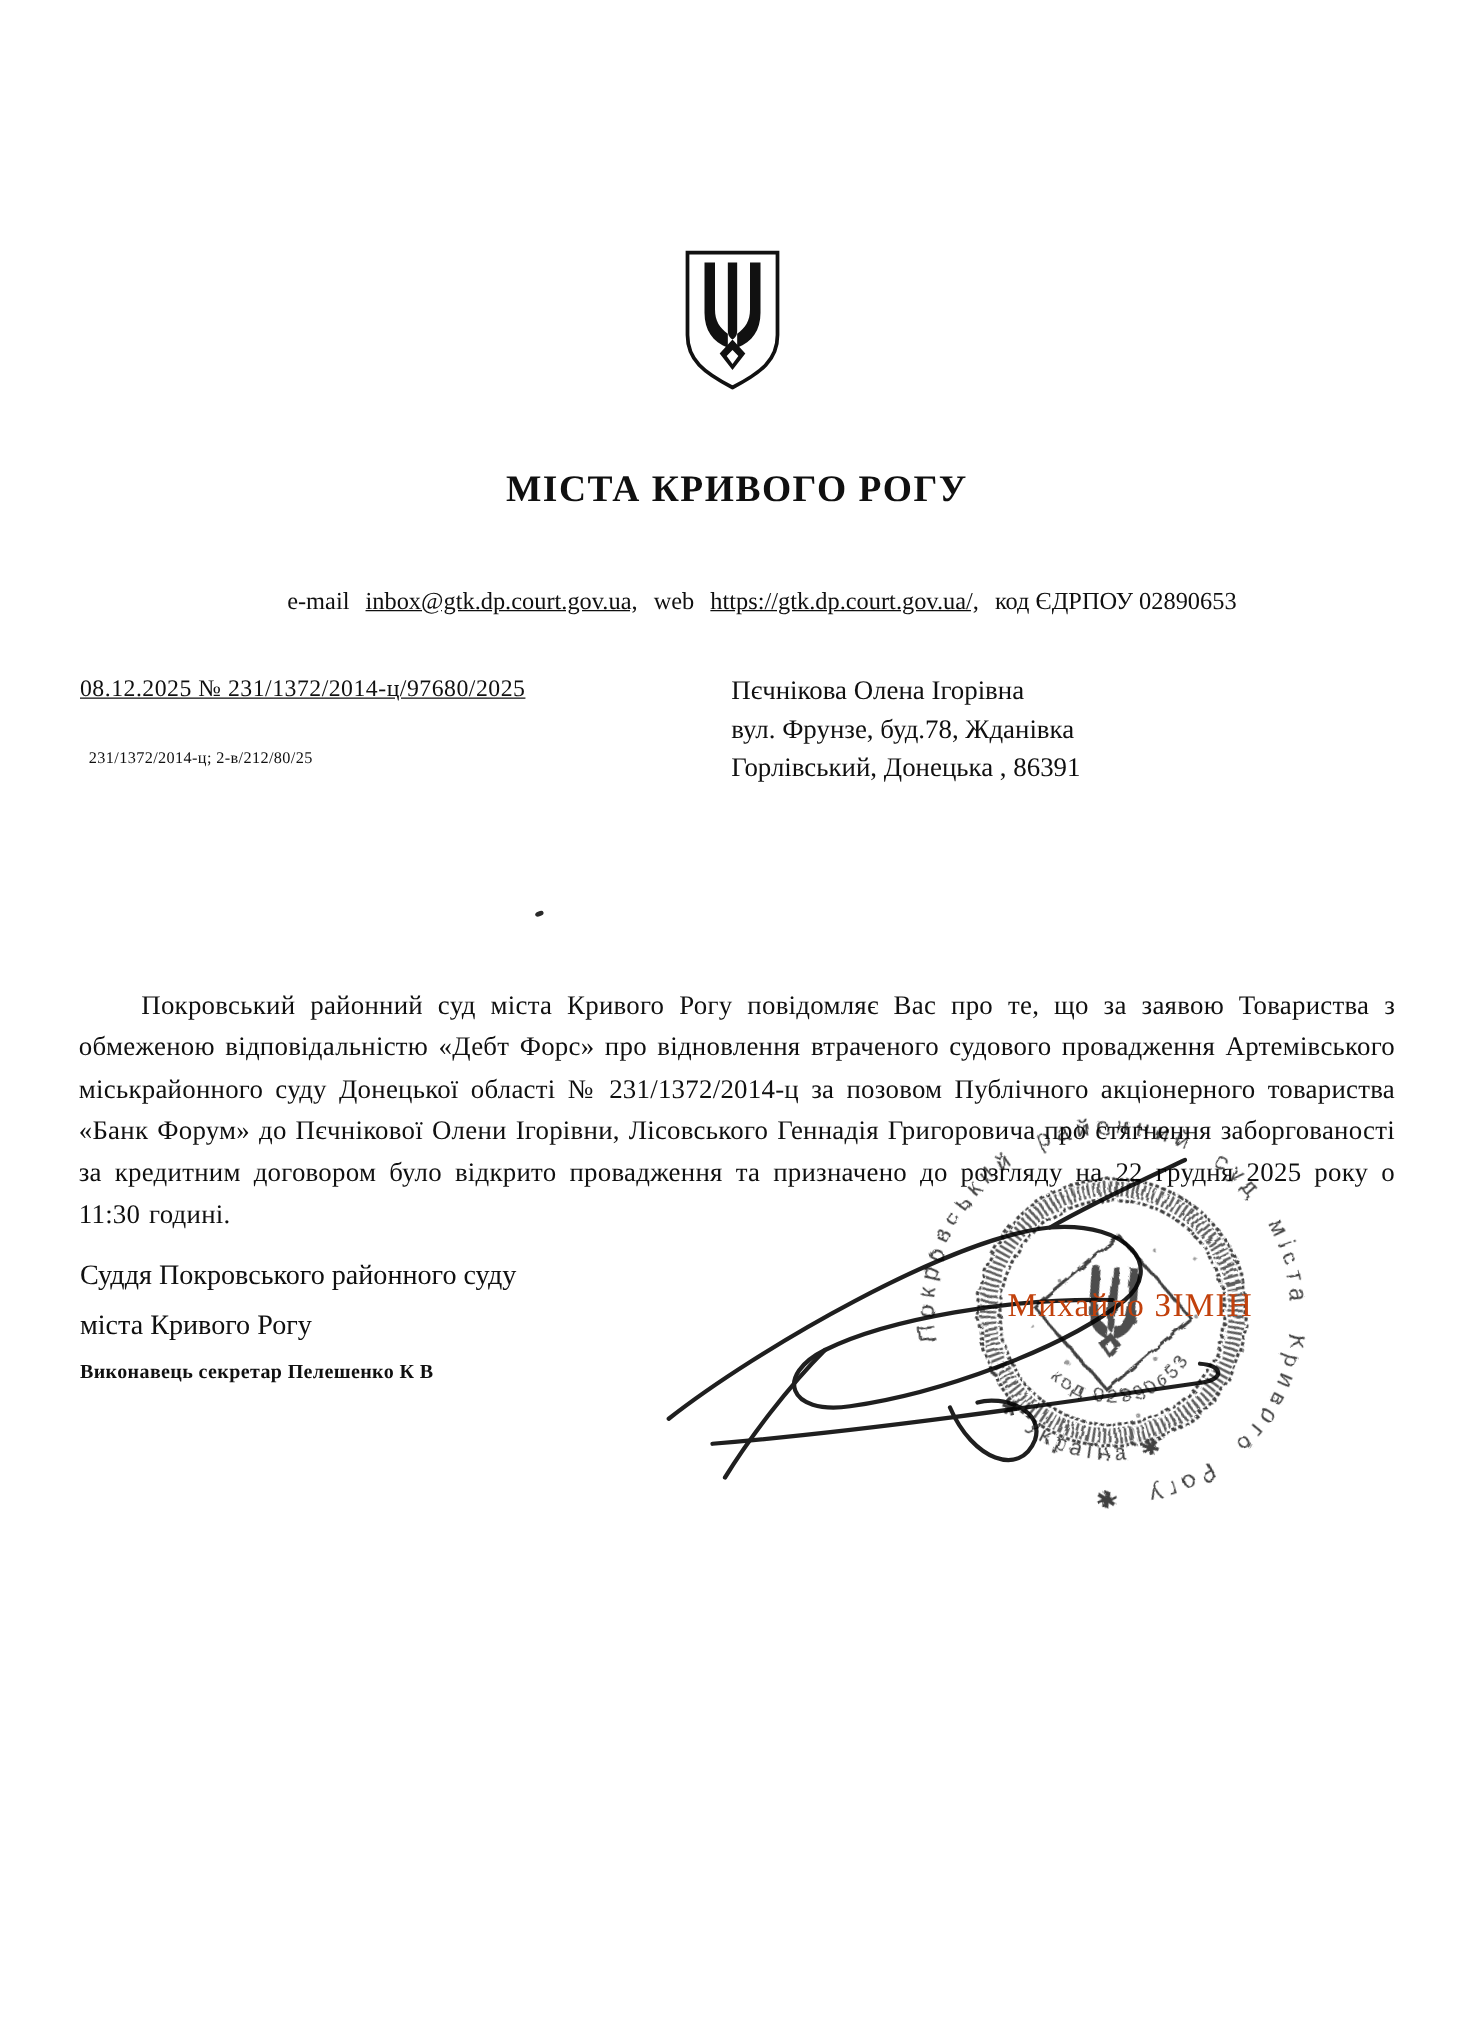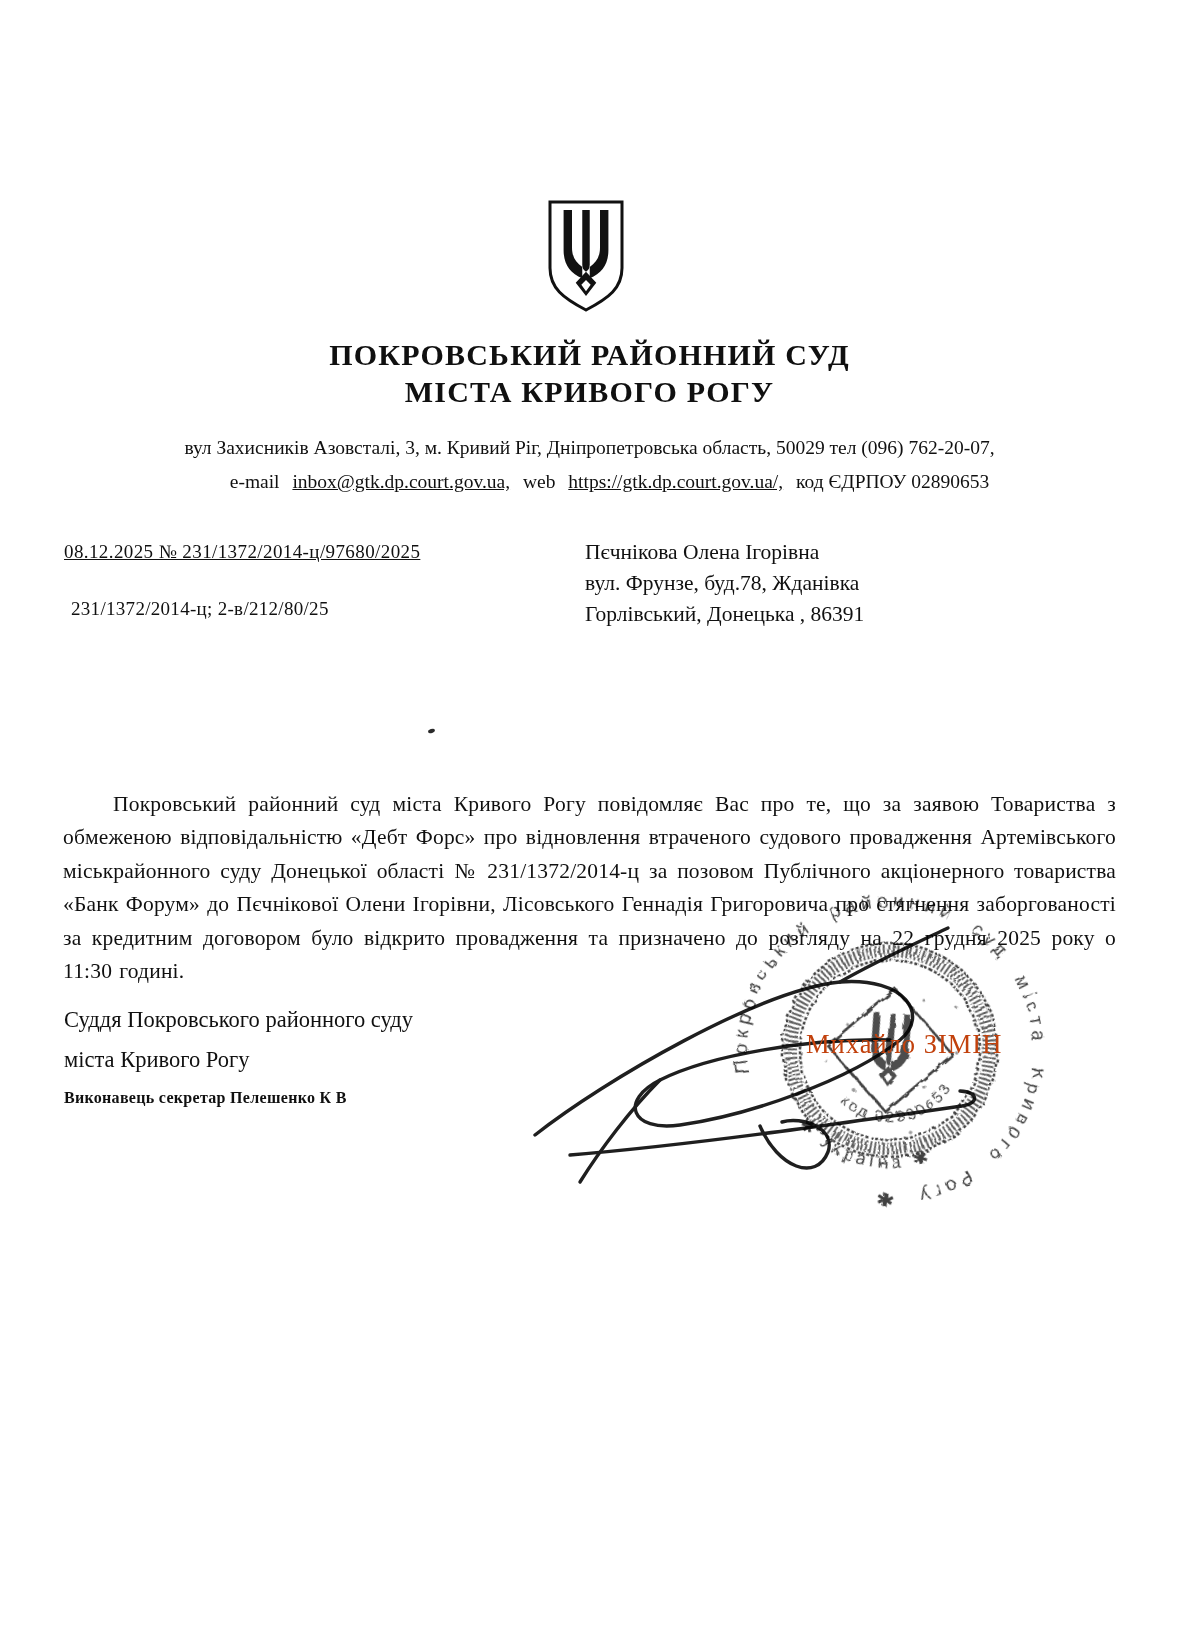--- a/index.html
+++ b/index.html
@@ -17,21 +17,21 @@
   .title-line1{top:338px;}
   .title-line2{top:375px;}
   
   .addr1,.addr2{position:absolute;left:0;width:100%;text-align:center;font-size:19.5px;white-space:nowrap;}
   .addr1{top:437px;}
   .addr2{top:471px;padding-left:20px;}
   .addr2 .u{text-decoration:underline;}
   .addr2 span{margin:0 4px;}
   
   .ref-date{position:absolute;left:64px;top:541px;font-size:19px;text-decoration:underline;letter-spacing:.4px;white-space:nowrap;}
-  .ref-case{position:absolute;left:71px;top:598px;font-size:19px;letter-spacing:.3px;white-space:nowrap;}
+  .ref-case{position:absolute;left:71px;top:598px;font-size:13px;letter-spacing:.3px;white-space:nowrap;}
   
   .recipient{position:absolute;left:585px;font-size:21.5px;line-height:31px;}
   .recipient.r1{top:537px;}
   .recipient.r2{top:652px;}
   
   .body-par{
     position:absolute;left:63px;top:766px;width:1053px;
     font-size:21.5px;line-height:33.5px;text-align:justify;text-indent:50px;
     letter-spacing:.2px;word-spacing:1.5px;
   }
@@ -72,24 +72,22 @@
         <feDisplacementMap in="SourceGraphic" in2="n" scale="5"></feDisplacementMap>
       </filter>
     </defs>
   </svg>
 
   <svg class="emblem" viewBox="0 0 84 116">
     <path d="M6,4 h72 v66 c0,20 -13,30 -36,42 c-23,-12 -36,-22 -36,-42 z" fill="none" stroke="#111" stroke-width="3"></path>
     <use href="#tryzub" x="14" y="9" width="56" height="92"></use>
   </svg>
 
-  <div class="title-line1">ПОКРОВСЬКИЙ РАЙОННИЙ СУД</div>
   <div class="title-line2">МІСТА КРИВОГО РОГУ</div>
 
-  <div class="addr1">вул  Захисників Азовсталі, 3, м. Кривий Ріг,  Дніпропетровська область, 50029 тел  (096) 762-20-07,</div>
   <div class="addr2">
     <span>e-mail</span>
     <span class="u">inbox@gtk.dp.court.gov.ua,</span>
     <span>web</span>
     <span class="u">https://gtk.dp.court.gov.ua/,</span>
     <span>код ЄДРПОУ 02890653</span>
   </div>
 
   <div class="ref-date">08.12.2025 №  231/1372/2014-ц/97680/2025</div>
   <div class="ref-case">231/1372/2014-ц; 2-в/212/80/25</div>

